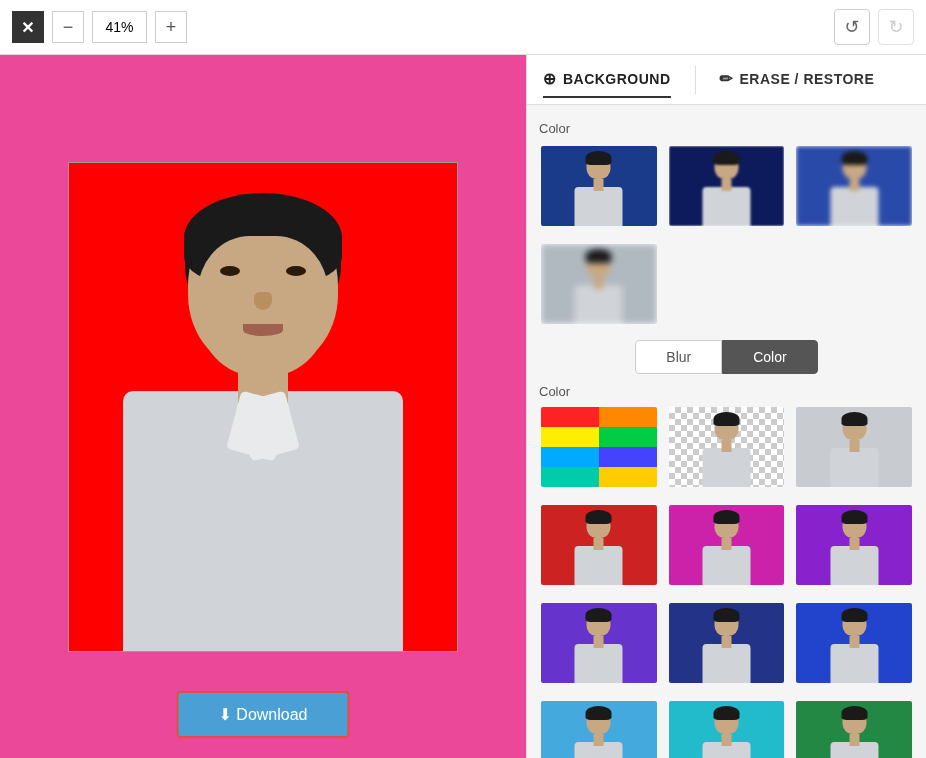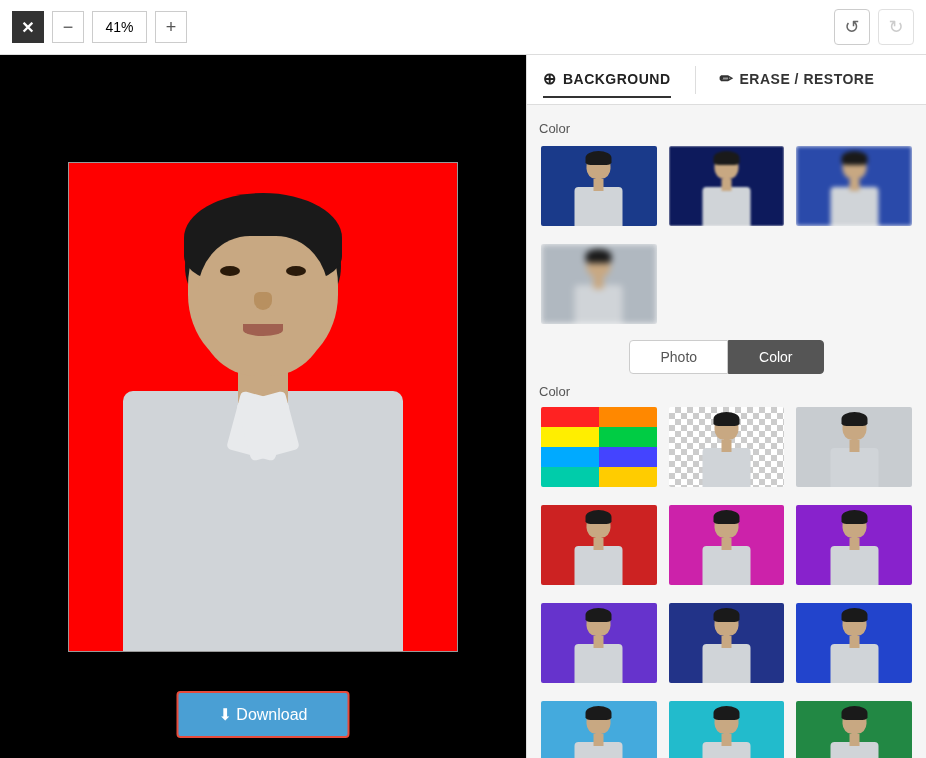--- a/index.html
+++ b/index.html
@@ -83,21 +83,21 @@
     
     .main-content {
       display: flex;
       flex: 1;
       overflow: hidden;
     }
 
     
     .canvas-area {
       flex: 1;
-      background: #000000;
+      background: #ec4899;
       display: flex;
       flex-direction: column;
       align-items: center;
       justify-content: center;
       position: relative;
       overflow: hidden;
     }
 
     .image-container {
       position: relative;
@@ -595,21 +595,21 @@
               <div class="mini-hair"></div>
               <div class="mini-head"></div>
               <div class="mini-neck"></div>
               <div class="mini-body"></div>
             </div>
           </div>
         </div>
       </div>
 
       <div class="toggle-container">
-        <button class="toggle-btn">Photo</button>
+        <button class="toggle-btn">Blur</button>
         <button class="toggle-btn active">Color</button>
       </div>
 
       <div class="color-section-label">Color</div>
 
       <div class="thumb-grid">
 
         <div class="thumb-item">
           <div style="width:100%;height:80px;overflow:hidden;">
             <div style="display:grid;grid-template-columns:1fr 1fr;grid-template-rows:repeat(4,1fr);width:100%;height:80px;">

